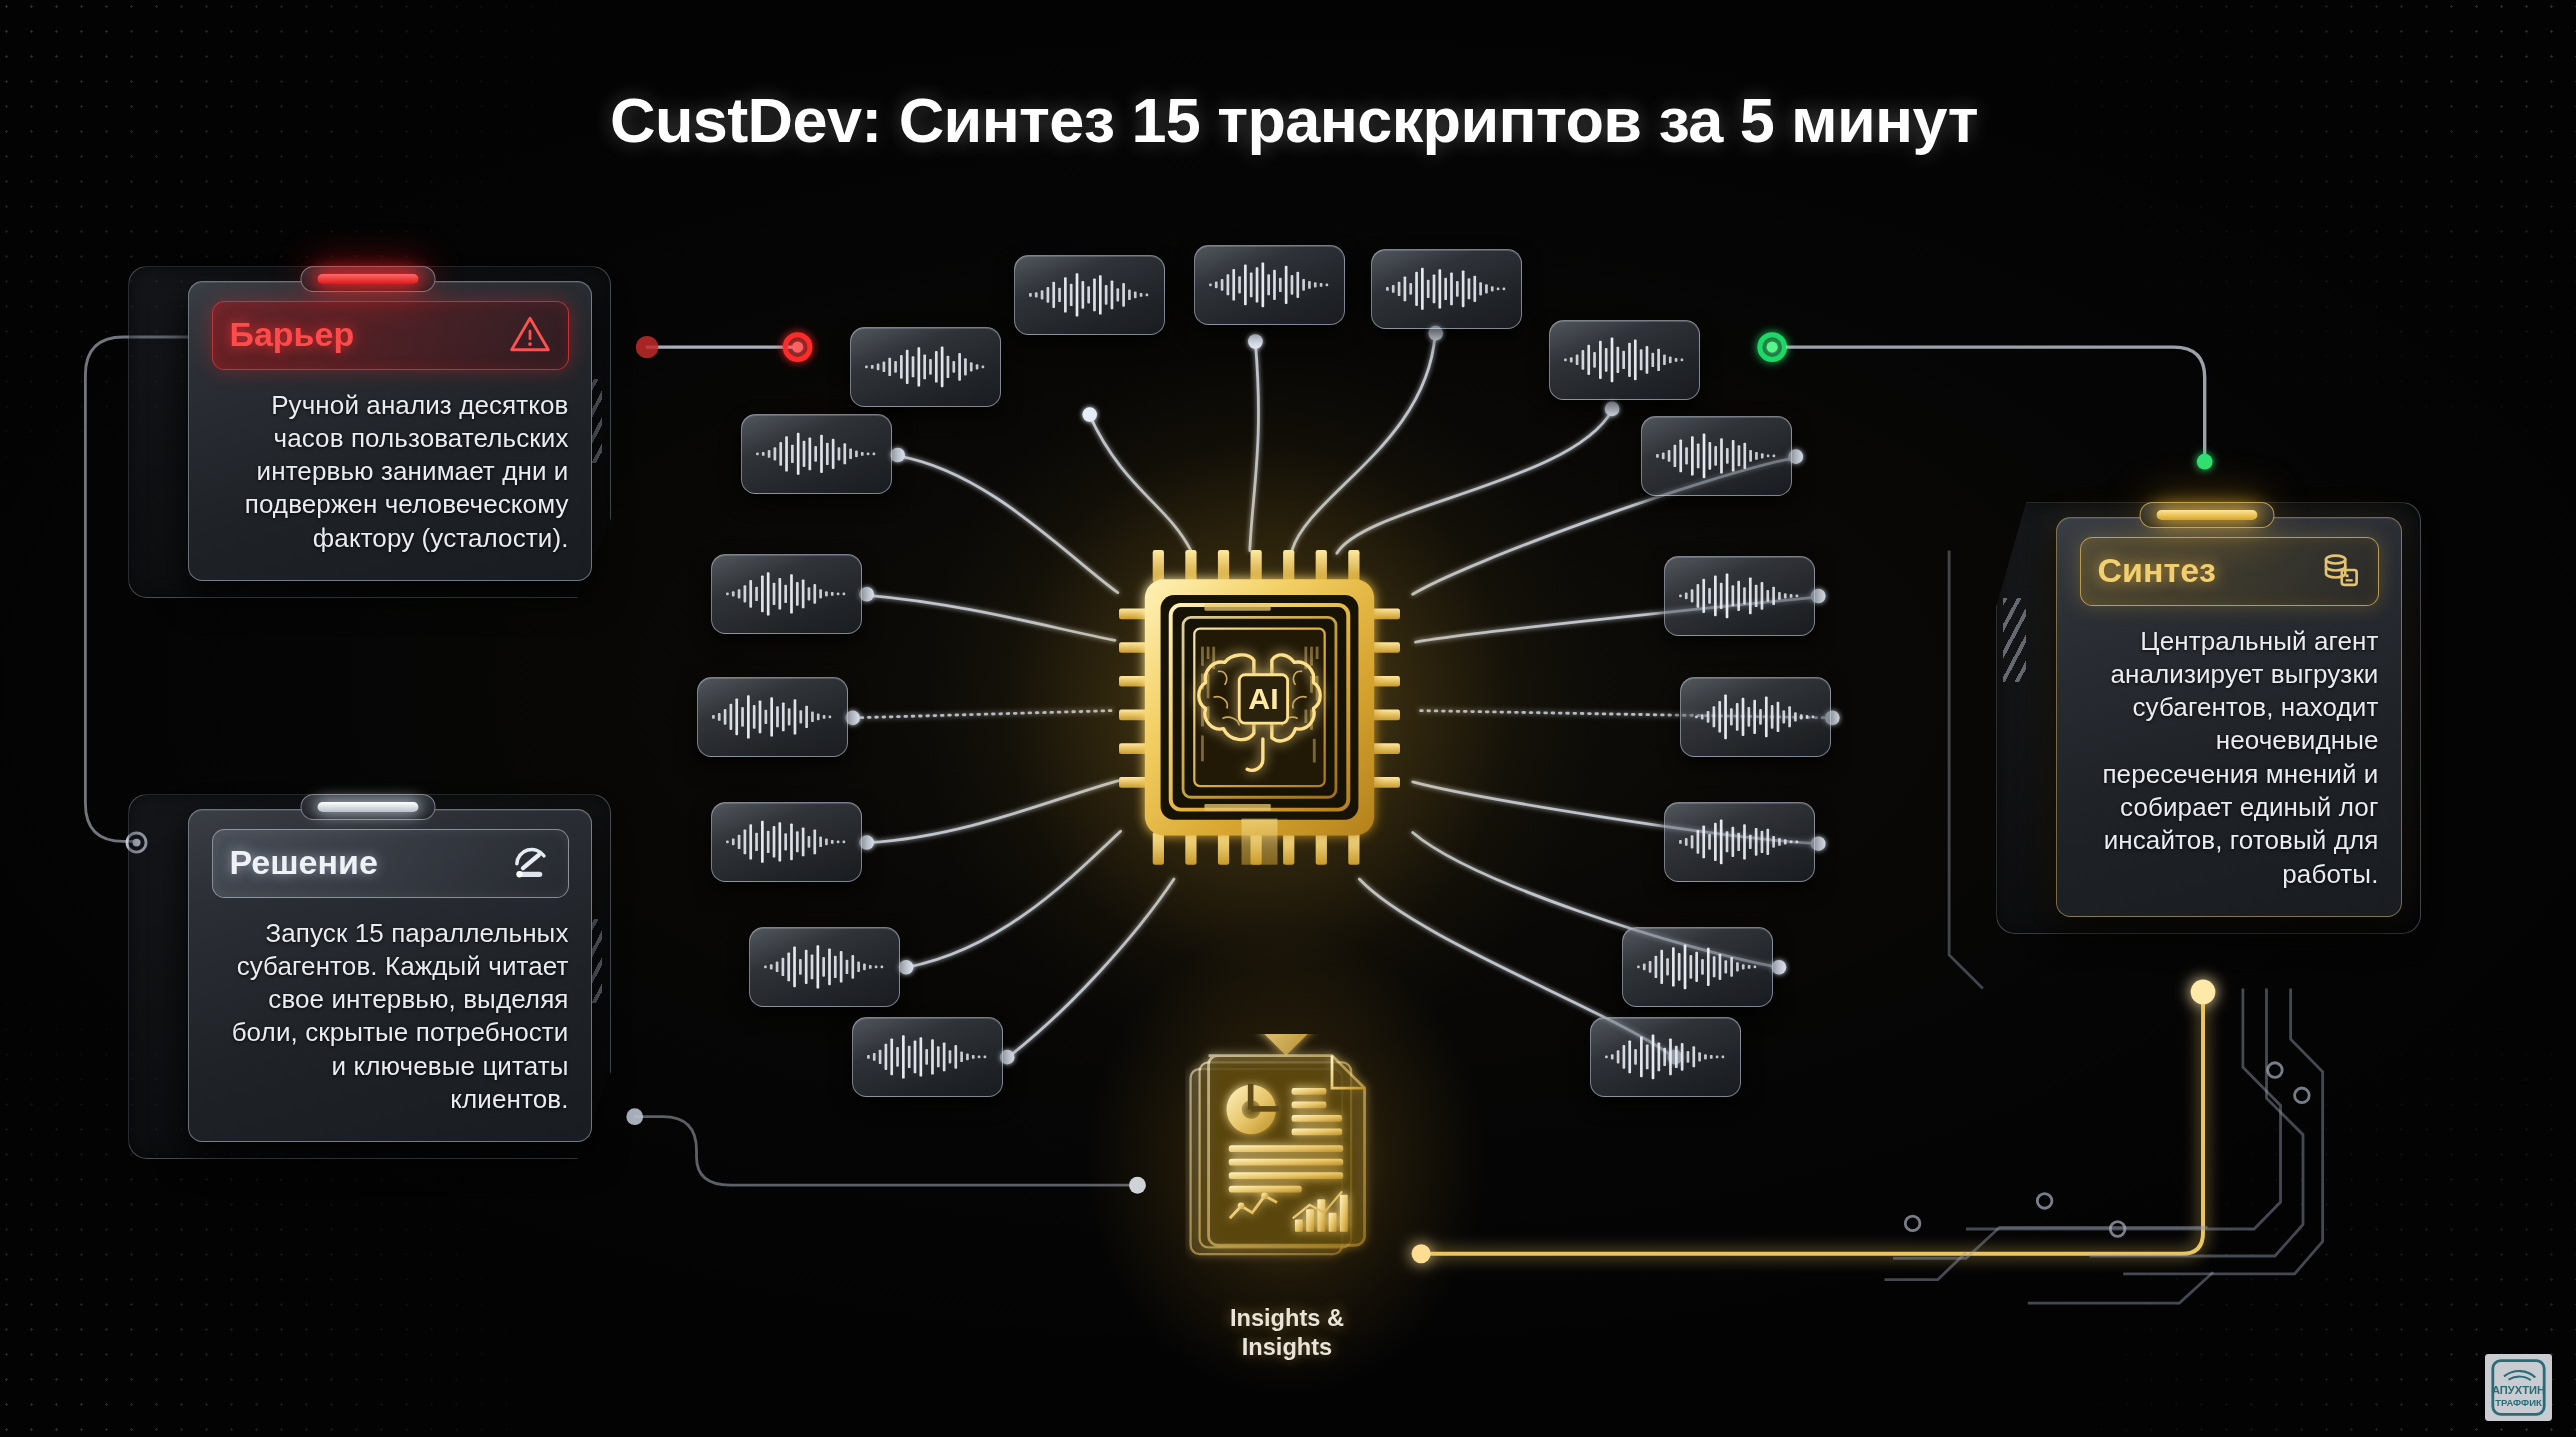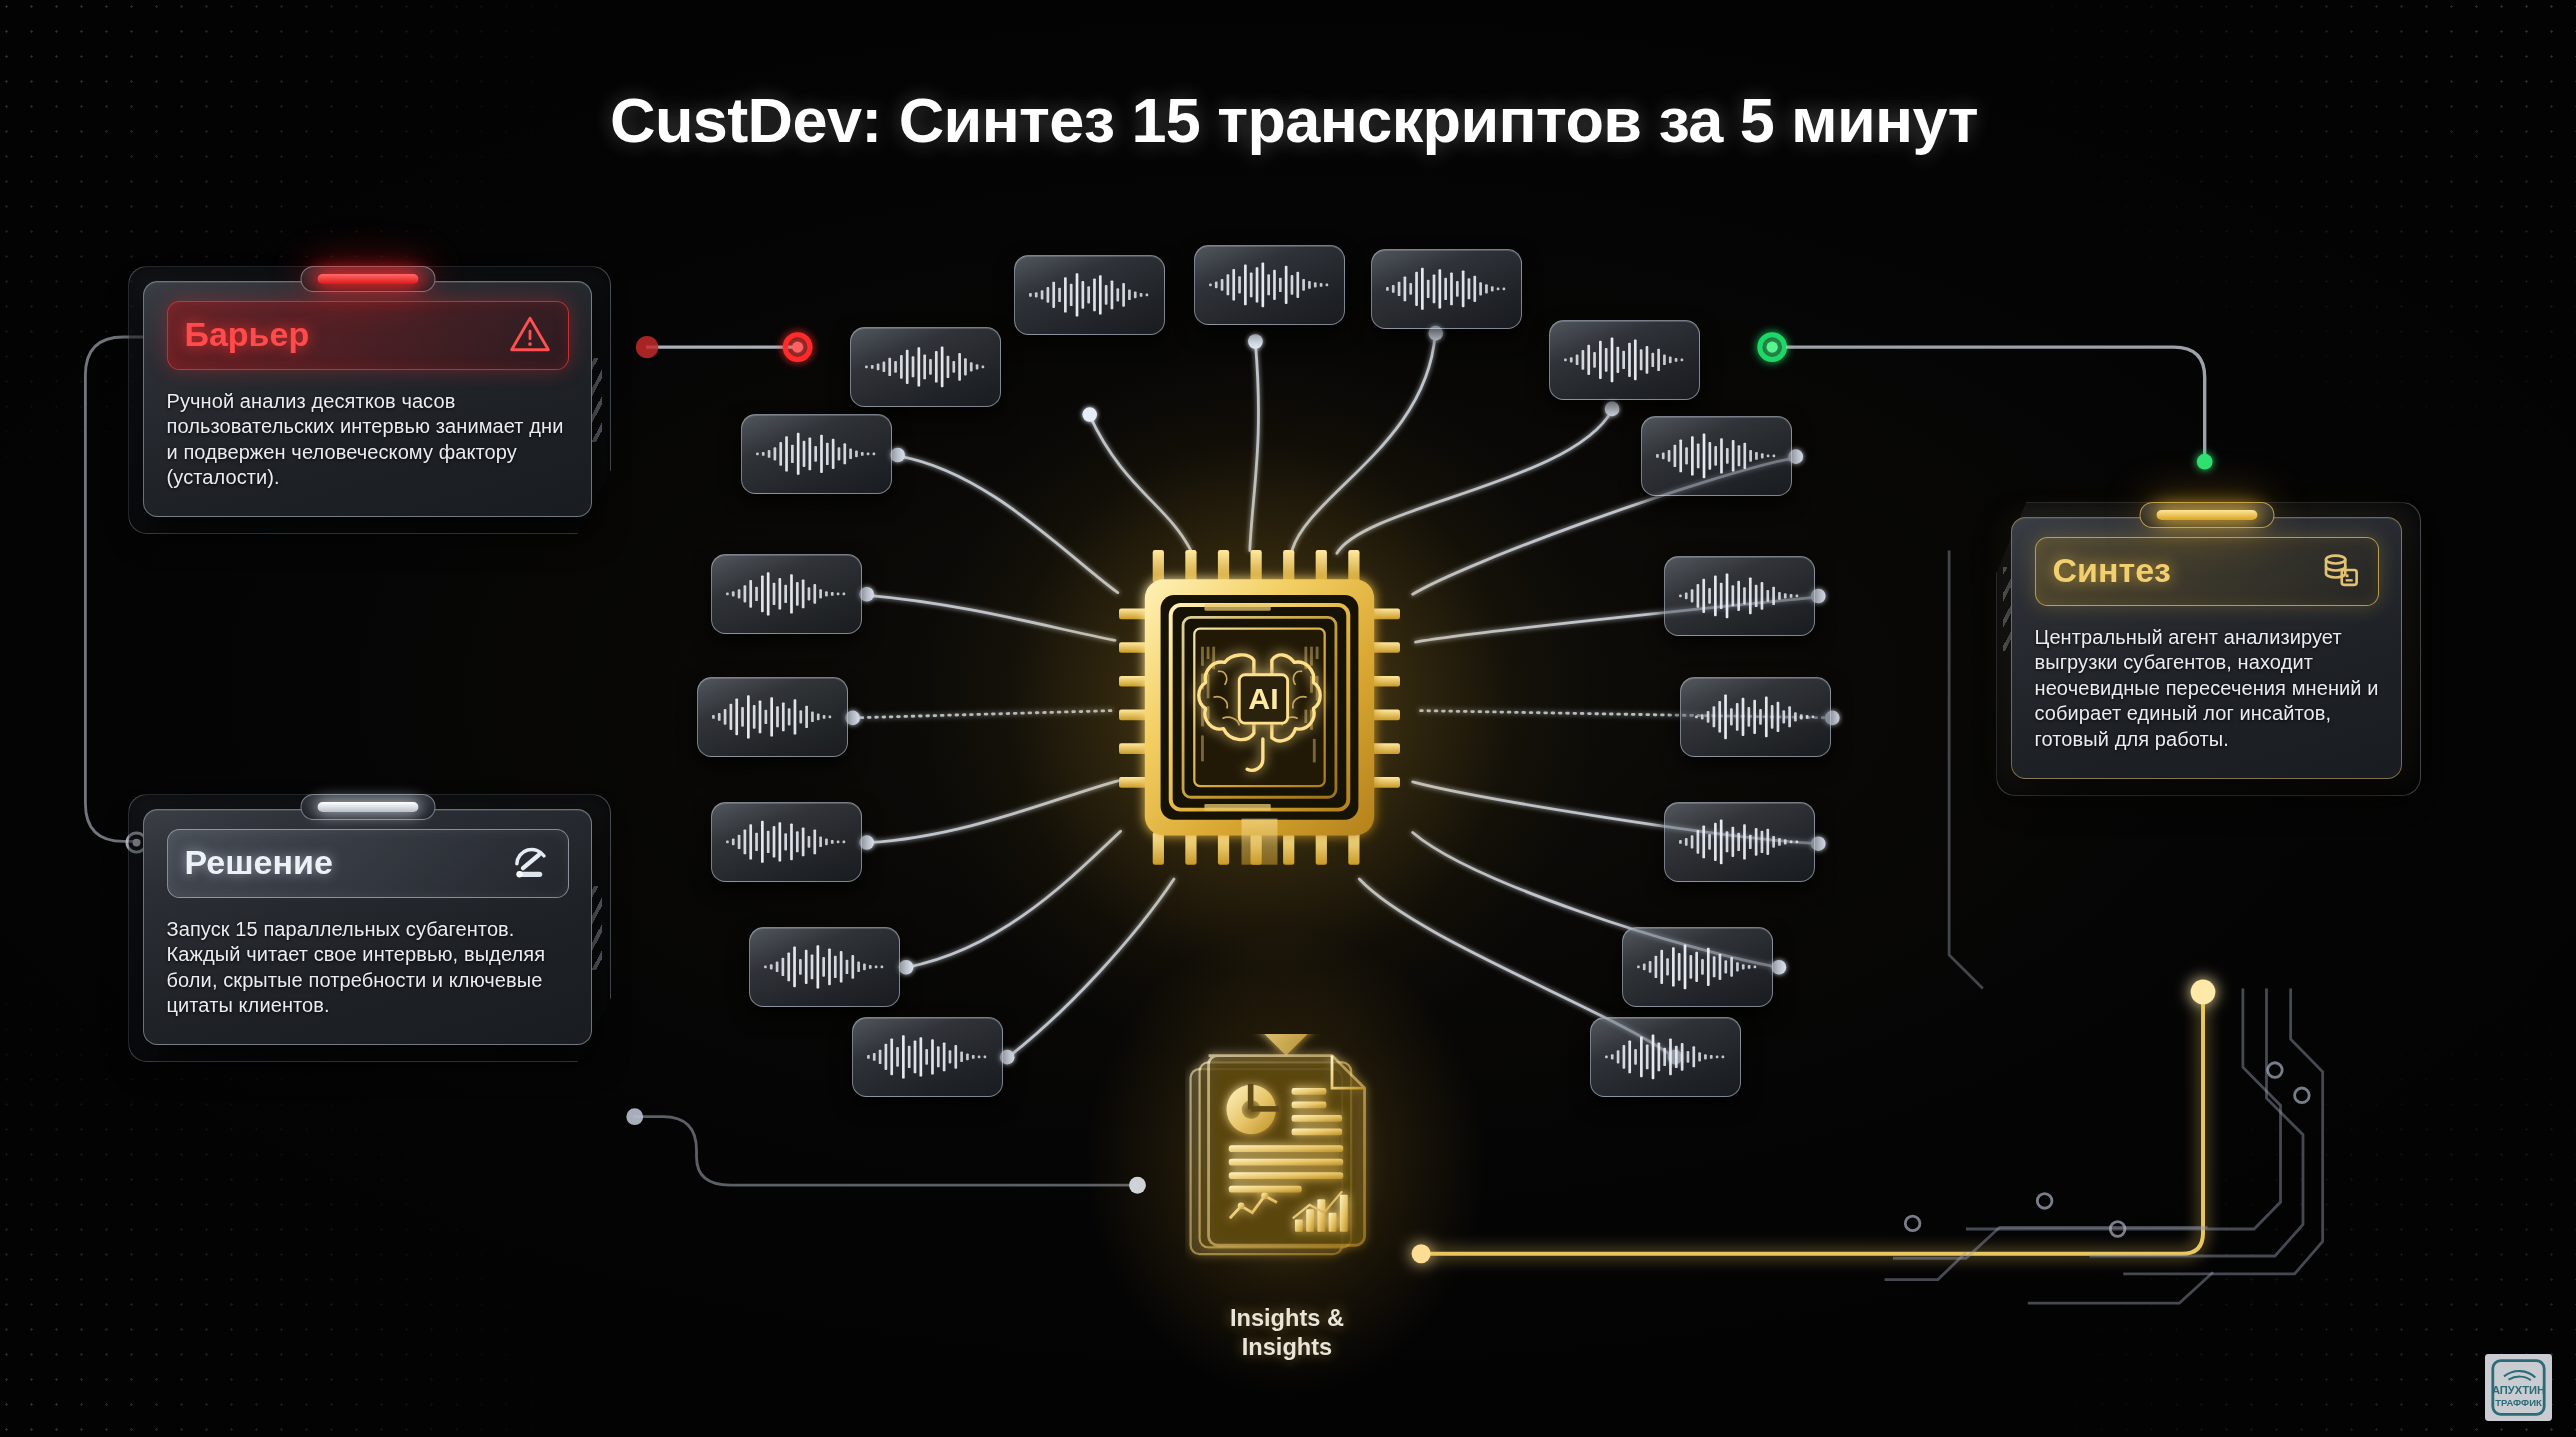--- a/index.html
+++ b/index.html
@@ -57,37 +57,38 @@
   .card .frame::after{
     content:"";position:absolute;right:7.9px;top:34%;width:22.5px;height:84px;
     background:repeating-linear-gradient(118deg, rgba(168,176,188,.55) 0 3.9px, transparent 3.9px 12.4px);
   }
   .card .body{
     position:relative;border-radius:14.6px;
     background:linear-gradient(163deg,#3a3e45 0%,#2b2e34 22%,#1e2126 62%,#191c21 100%);
     border:1.1px solid rgba(175,182,194,.55);
     box-shadow:0 14.6px 34px rgba(0,0,0,.85), inset 0 1.1px 0 rgba(255,255,255,.10);
     padding:19px 22.5px 25px;
+    margin-left:45px;
   }
   .card .nub{
     position:absolute;top:-14.6px;left:50%;transform:translateX(-50%);
     width:135px;height:26px;border-radius:13.5px;
     border:1.1px solid rgba(180,188,200,.6);
     background:linear-gradient(180deg,#2c3037,#1b1e23);
     display:flex;align-items:center;justify-content:center;z-index:3;
   }
   .card .nub i{display:block;width:101px;height:10px;border-radius:5.6px;}
   .hdr{
     display:flex;align-items:center;justify-content:space-between;
     border-radius:12.4px;padding:11.2px 17px 13.5px;margin-bottom:19px;
   }
   .hdr .t{font-size:34px;font-weight:bold;line-height:1;}
   .hdr .ic{width:42px;height:42px;flex:0 0 42px;}
-  .body p{font-size:20px;line-height:1.28;color:#e9ecf1;letter-spacing:0.1px;
-          text-shadow:0 1.1px 3.4px rgba(0,0,0,.85);}
+  .body p{font-size:26px;line-height:1.28;color:#e9ecf1;letter-spacing:0.1px;
+          text-shadow:0 1.1px 3.4px rgba(0,0,0,.85);text-align:right;}
 
   
   #card-barrier{left:143px;top:281px;width:449px;}
   #card-barrier .nub i{background:linear-gradient(180deg,#ff6a6a,#e01818);
       box-shadow:0 0 17px 3.4px rgba(255,40,40,.85),0 0 39px 9px rgba(255,30,30,.45);}
   #card-barrier .hdr{
       background:linear-gradient(100deg, rgba(150,22,26,.55), rgba(70,14,18,.35));
       border:1.1px solid rgba(235,60,60,.72);
       box-shadow:0 0 19px rgba(230,40,40,.36), inset 0 0 14.6px rgba(255,40,40,.15);}
   #card-barrier .hdr .t{color:#ff4b4b;text-shadow:0 0 13.5px rgba(255,50,50,.8);}

